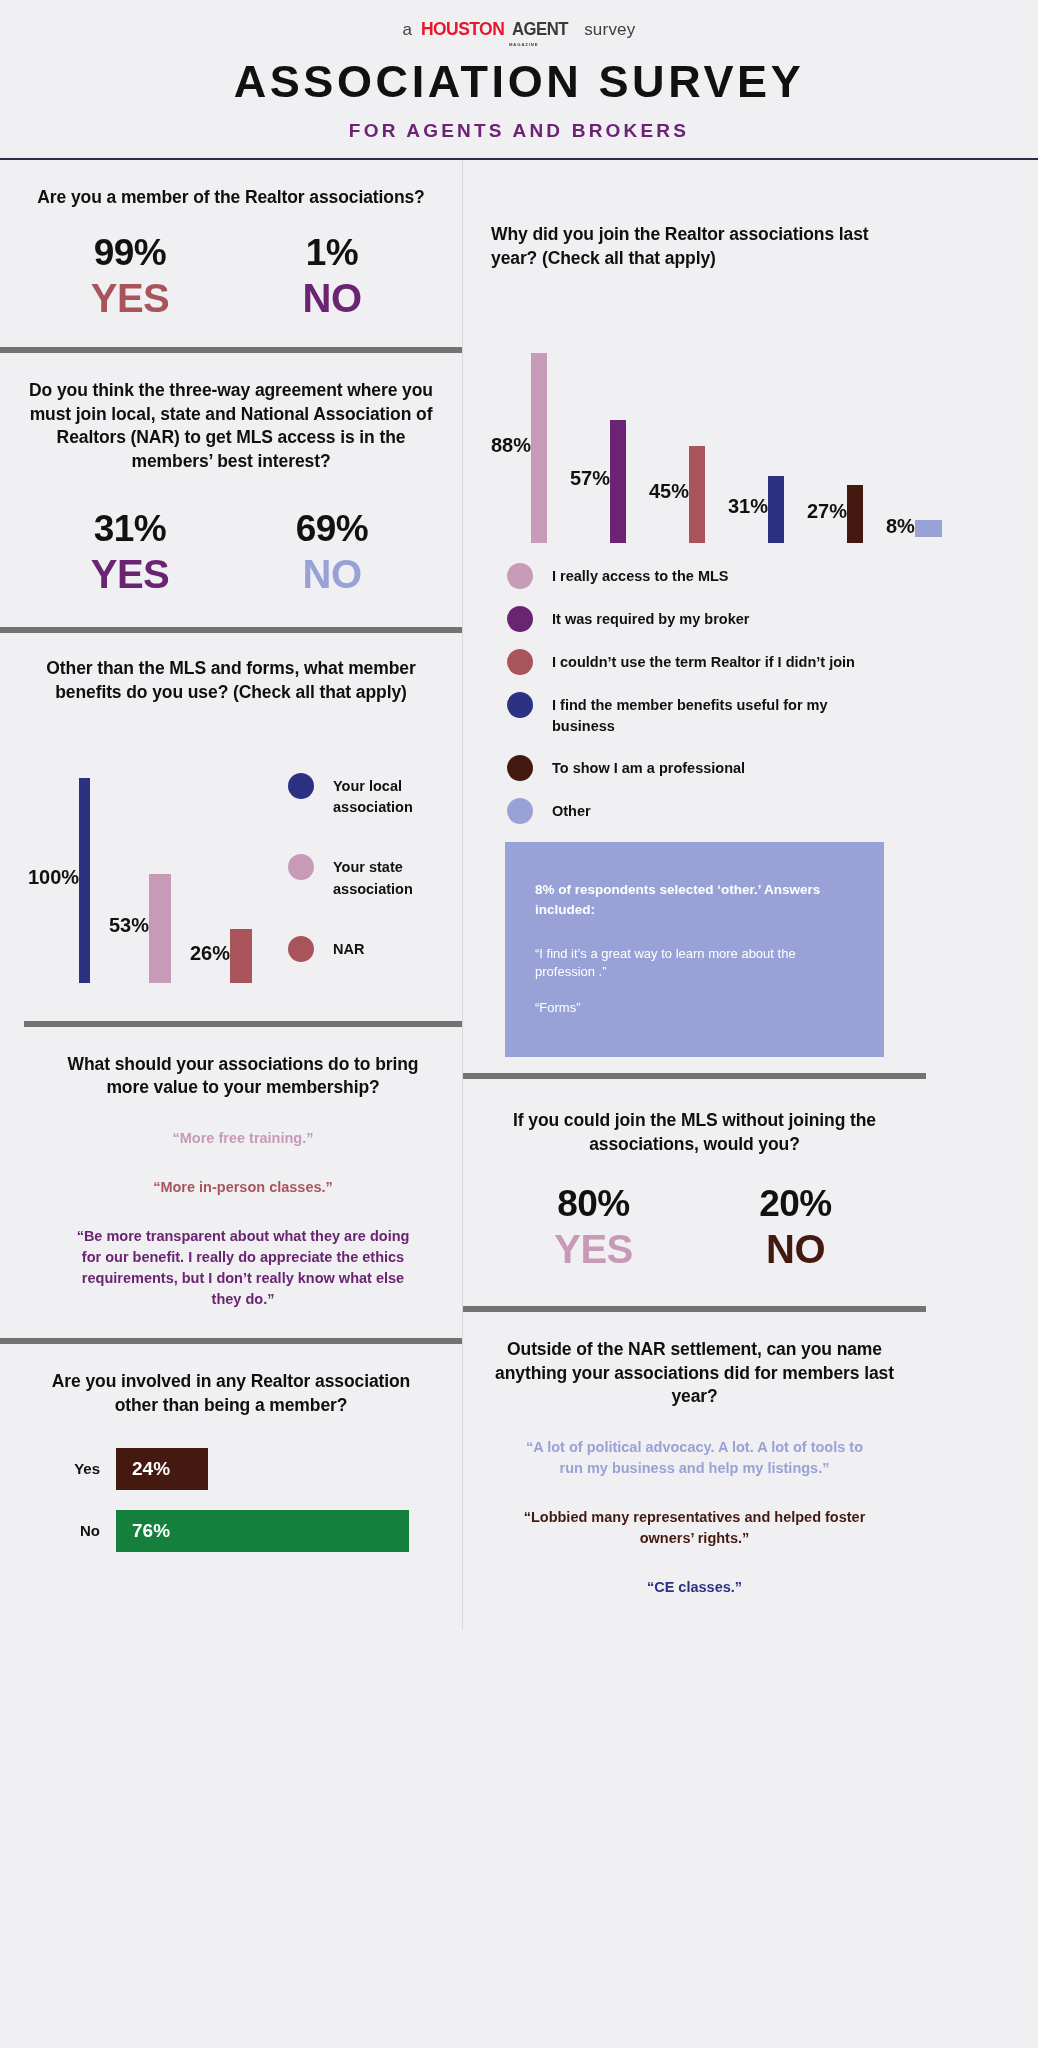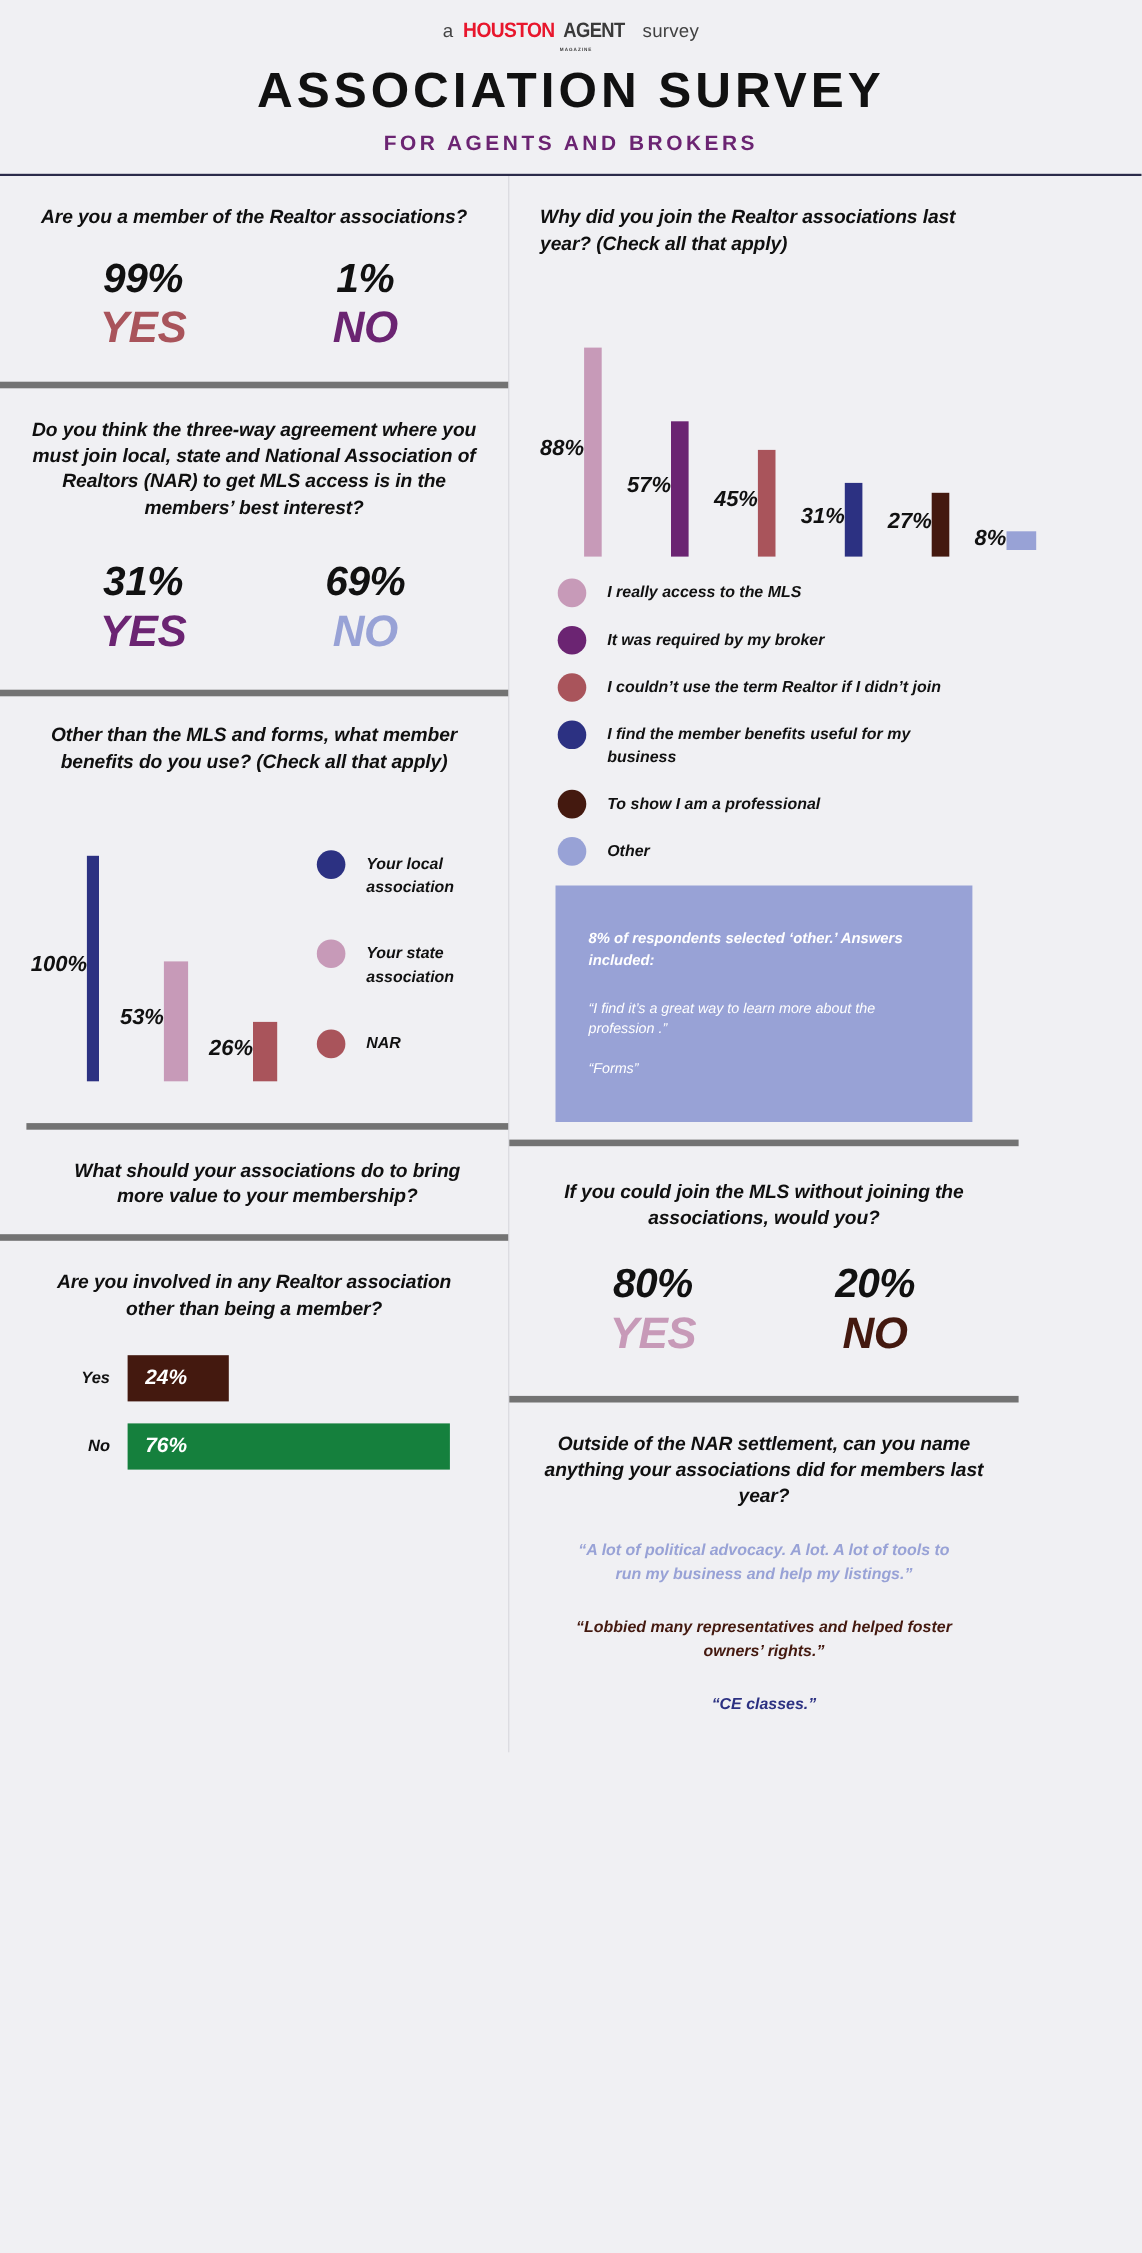--- a/index.html
+++ b/index.html
@@ -46,21 +46,21 @@
   }
   h2.sub-title {
     margin-top: 12px; margin-bottom: 16px;
     font-size: 19px; font-weight: 800; color: #6b2472;
     letter-spacing: 3.2px;
   }
   .rule-top { height: 2px; background: #2b2b4a; width: 100%; }
 
   
   .grid { display: flex; width: 100%; }
-  .col { width: 463px; font-style: italic; }
+  .col { width: 463px; }
   .col-left { border-right: 1px solid #d8d8dd; }
 
   .cell { padding: 20px 28px 18px 28px; }
   .cell + .cell { border-top: 6px solid #737373; }
 
   .q {
     text-align: center; font-size: 17.5px; font-weight: 800;
     color: #0f0f0f; line-height: 1.36; letter-spacing: -0.1px;
   }
 
@@ -206,20 +206,25 @@
               <div class="legend-row">
                 <span class="legend-dot" style="background: rgb(169, 84, 91);"></span>
                 <span class="legend-lbl">NAR</span>
               </div>
             </div>
         </div>
       </div>
 
       <div class="cell" style="padding-top:26px;padding-bottom:22px;margin-left:24px;">
         <div class="q">What should your associations do to bring more value to your membership?</div>
+        <div class="quotes" id="value-quotes">
+            <div class="quote" style="color: rgb(199, 154, 184);">“More free training.”</div>
+            <div class="quote" style="color: rgb(169, 84, 91);">“More in-person classes.”</div>
+            <div class="quote" style="color: rgb(107, 36, 114);">“Be more transparent about what they are doing for our benefit. I really do appreciate the ethics requirements, but I don’t really know what else they do.”</div>
+          </div>
       </div>
 
       <div class="cell" style="padding-top:26px;padding-bottom:26px;">
         <div class="q">Are you involved in any Realtor association other than being a member?</div>
         <div class="hbars" id="involved-bars">
             <div class="hrow">
               <div class="hlbl">Yes</div>
               <div class="hbar" style="width: 92.4px; background: rgb(68, 25, 15);">
                 <span>24%</span>
               </div>
@@ -231,21 +236,21 @@
               </div>
             </div>
           </div>
       </div>
 
     </div>
 
     <div class="col">
 
       <div class="cell" style="padding-top:26px;padding-bottom:10px;">
-        <div class="q" style="text-align:left;">Why did you join the Realtor associations last year? (Check all that apply)</div>
+        <div class="q" style="text-align:left;margin-top:37px;">Why did you join the Realtor associations last year? (Check all that apply)</div>
         <div class="vchart chart-why">
           <div class="vbars" id="why-bars">
               <div class="vbar-slot">
                 <div class="vbar-val">88%</div>
                 <div class="vbar" style="height: 189.2px; background: rgb(199, 154, 184);"></div>
               </div>
               <div class="vbar-slot">
                 <div class="vbar-val">57%</div>
                 <div class="vbar" style="height: 122.55px; background: rgb(107, 36, 114);"></div>
               </div>

